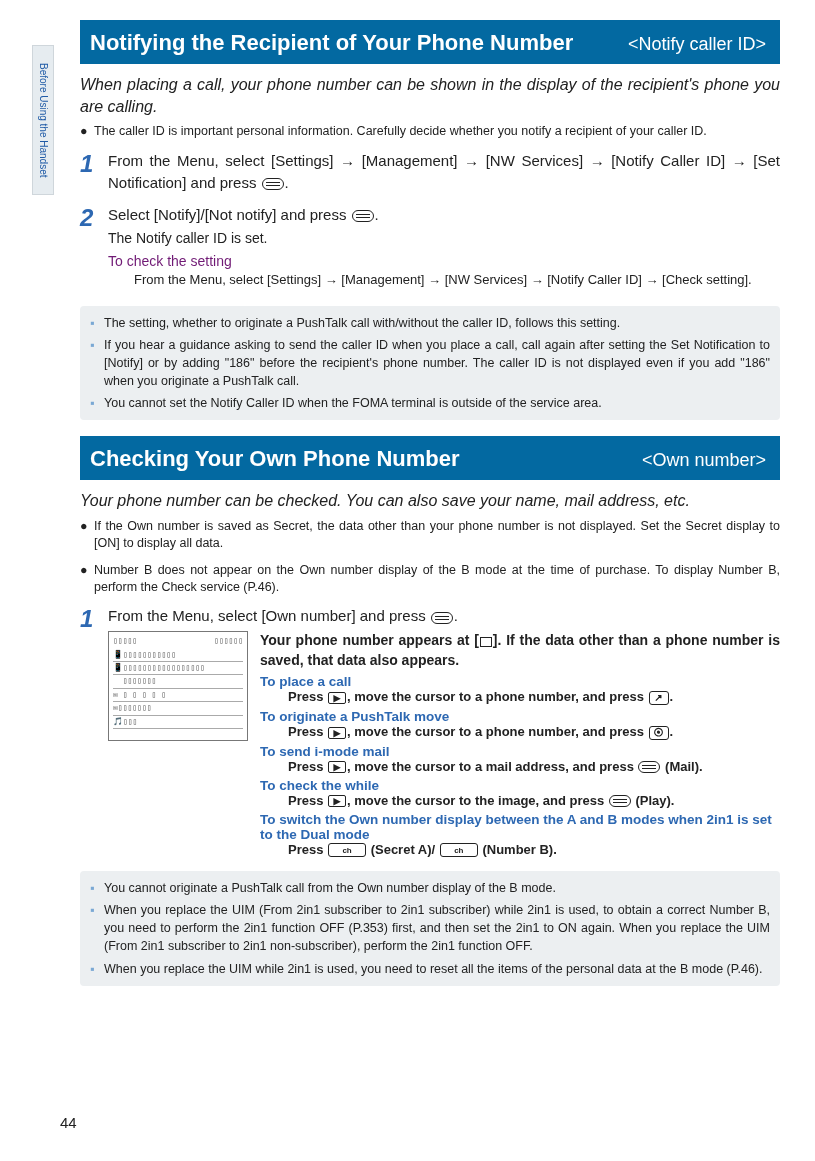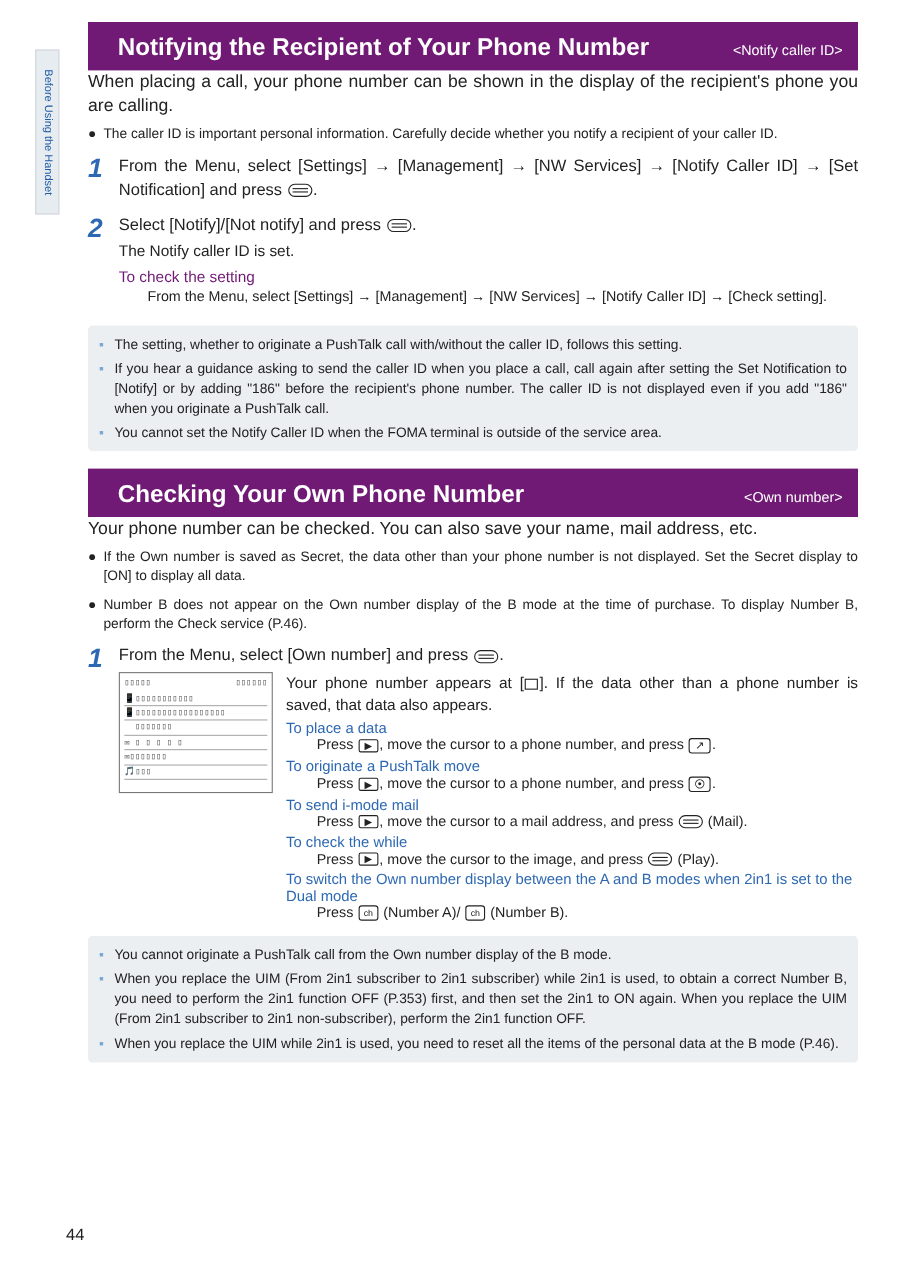--- a/index.html
+++ b/index.html
@@ -28,39 +28,41 @@
     justify-content: center;
     padding: 8px 0;
   }
   .page {
     position: absolute;
     left: 80px;
     top: 20px;
     width: 700px;
   }
   .title-bar {
-    background: #701a75;
+    background: #0369a1;
     color: #fff;
-    padding: 10px 14px 8px 27px;
+    padding: 10px 14px 8px 10px;
     display: flex;
     align-items: baseline;
     justify-content: space-between;
+    margin-bottom: 10px;
   }
   .title-bar .big {
     font-size: 22px;
     font-weight: bold;
   }
   .title-bar .tag {
-    font-size: 13px;
+    font-size: 18px;
   }
   .intro {
     font-size: 16px;
     line-height: 1.35;
     margin-bottom: 6px;
     text-align: justify;
+    font-style: italic;
   }
   .bullet-row {
     display: flex;
     font-size: 12.5px;
     line-height: 1.35;
     margin-bottom: 10px;
   }
   .bullet-row .dot { width: 14px; flex-shrink: 0; }
   .bullet-row .txt { flex: 1; text-align: justify; }
   .step {
@@ -141,21 +143,21 @@
     border: 1.2px solid #222;
     border-radius: 3px;
     font-size: 10px;
     margin: 0 1px;
   }
   .key-ch {
     display: inline-flex;
     align-items: center;
     justify-content: center;
     vertical-align: middle;
-    width: 18px; height: 14px;
+    width: 38px; height: 14px;
     border: 1.2px solid #222;
     border-radius: 3px;
     font-size: 8px;
     margin: 0 1px;
   }
   .note-box {
     background: #eceff1;
     border-radius: 4px;
     padding: 8px 10px;
     font-size: 12.5px;
@@ -193,21 +195,21 @@
     display: flex;
     justify-content: space-between;
     margin-bottom: 2px;
   }
   .phone-screen .line {
     border-bottom: 1px solid #aaa;
     padding: 1px 0;
     white-space: nowrap;
     overflow: hidden;
   }
-  .screen-right { flex: 1; }
+  .screen-right { flex: 1; font-weight: bold; }
   .screen-right .desc {
     font-size: 14px;
     line-height: 1.4;
     text-align: justify;
     margin-bottom: 4px;
   }
   .action-head {
     color: #2d68b2;
     font-size: 13.5px;
     margin-top: 2px;
@@ -321,21 +323,21 @@
           <div class="line">&nbsp;&nbsp;▯▯▯▯▯▯▯</div>
           <div class="line">✉ ▯ ▯ ▯ ▯ ▯</div>
           <div class="line">✉▯▯▯▯▯▯▯</div>
           <div class="line">🎵▯▯▯</div>
         </div>
         <div class="screen-right">
           <div class="desc">
             <span>Your phone number appears at [</span><span class="mini-phone"></span><span>]. If the data other than a phone number is saved, that data also appears.</span>
           </div>
 
-          <div class="action-head">To place a data</div>
+          <div class="action-head">To place a call</div>
           <div class="action-body">
             <span>Press </span><span class="key-arrow">▶</span><span>, move the cursor to a phone number, and press </span><span class="key-call">↗</span><span>.</span>
           </div>
 
           <div class="action-head">To originate a PushTalk move</div>
           <div class="action-body">
             <span>Press </span><span class="key-arrow">▶</span><span>, move the cursor to a phone number, and press </span><span class="key-call">⦿</span><span>.</span>
           </div>
 
           <div class="action-head">To send i-mode mail</div>
@@ -343,21 +345,21 @@
             <span>Press </span><span class="key-arrow">▶</span><span>, move the cursor to a mail address, and press </span><span class="key-icon"></span><span> (Mail).</span>
           </div>
 
           <div class="action-head">To check the while</div>
           <div class="action-body">
             <span>Press </span><span class="key-arrow">▶</span><span>, move the cursor to the image, and press </span><span class="key-icon"></span><span> (Play).</span>
           </div>
 
           <div class="action-head">To switch the Own number display between the A and B modes when 2in1 is set to the Dual mode</div>
           <div class="action-body">
-            <span>Press </span><span class="key-ch">ch</span><span> (Number A)/ </span><span class="key-ch">ch</span><span> (Number B).</span>
+            <span>Press </span><span class="key-ch">ch</span><span> (Secret A)/ </span><span class="key-ch">ch</span><span> (Number B).</span>
           </div>
         </div>
       </div>
 
     </div>
   </div>
 
   <div class="note-box">
     <div class="note-item">
       <span class="sq">▪</span>

